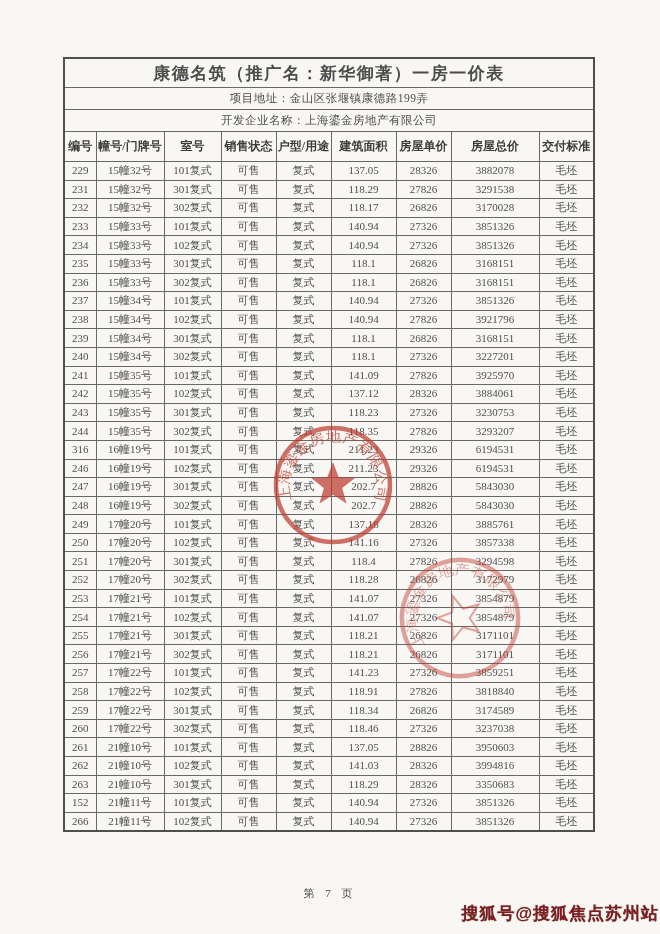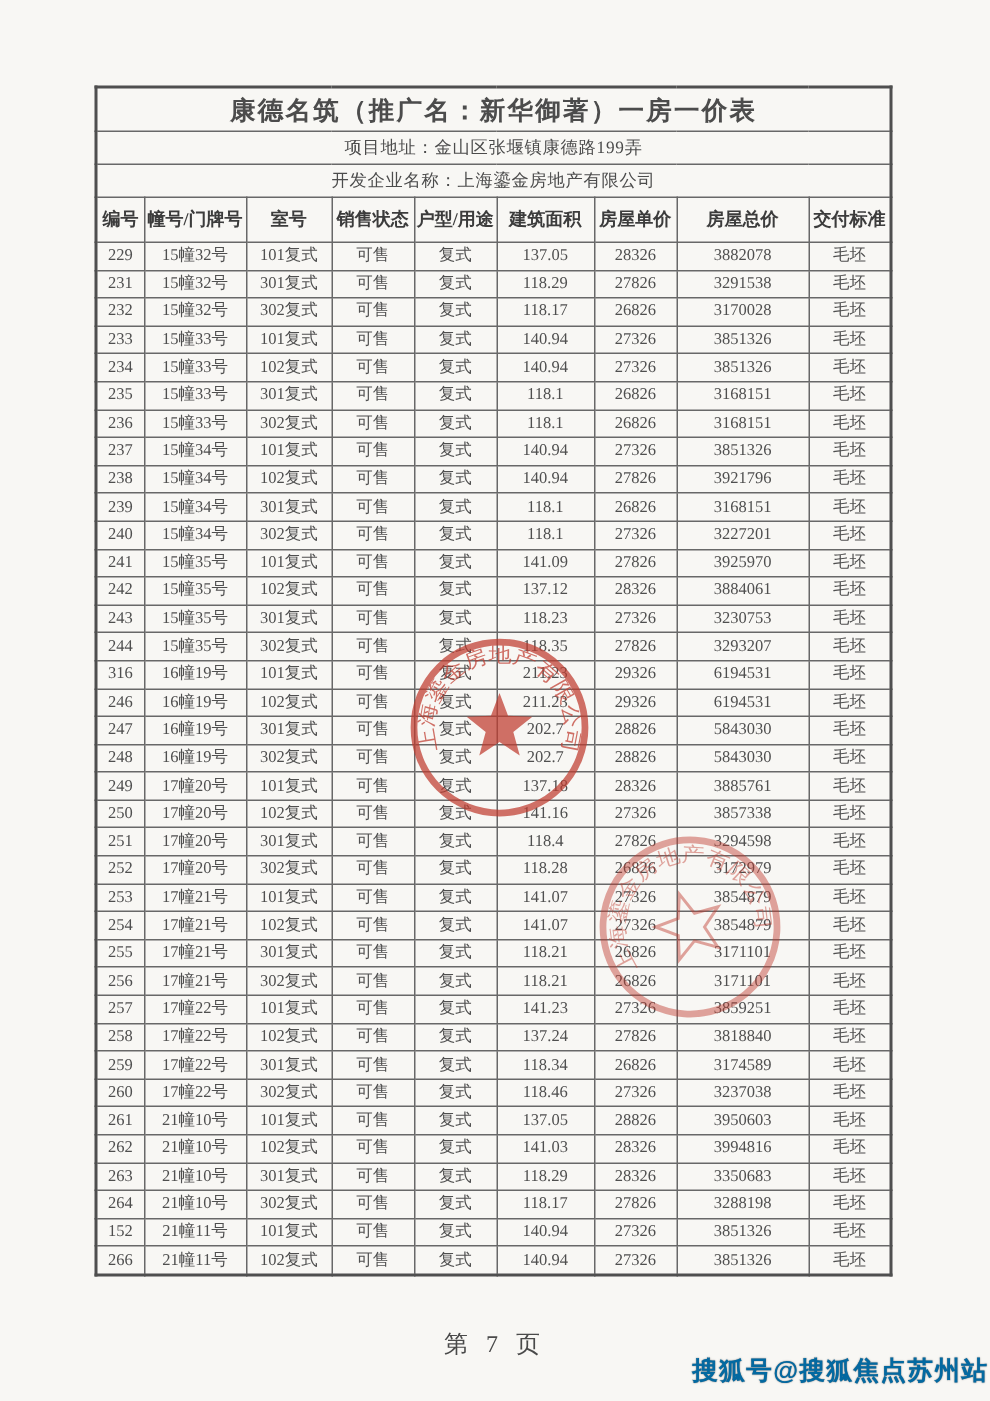--- a/index.html
+++ b/index.html
@@ -37,27 +37,27 @@
     font-size:11.5px;height:21px;color:#474747;letter-spacing:0.5px;
   }
   tr.header-row th{
     font-size:12px;font-weight:bold;height:29px;color:#3c3c3c;
   }
   tbody.data td{
     font-size:11px;height:17.6px;line-height:1;color:#4f4f4f;
   }
   .page-number{
     position:absolute;left:0;right:0;top:886px;
-    text-align:center;font-size:16px;letter-spacing:4px;color:#4a4a4a;
+    text-align:center;font-size:11px;letter-spacing:4px;color:#4a4a4a;
   }
   .watermark{
     position:absolute;right:1px;top:902px;
     font-family:"Liberation Sans","DejaVu Sans",sans-serif;
     font-weight:bold;font-size:17px;letter-spacing:1px;
-    color:#0369a1;
+    color:#7f1d1d;
     text-shadow:0 0 1px #6a6a6a;
     margin-left:40px;
   }
   .stamp{position:absolute;pointer-events:none;}
   .stamp-1{left:263px;top:415px;}
   .stamp-2{left:390px;top:548px;}
 </style>
 </head>
 <body>
 
@@ -404,21 +404,21 @@
           <td>27326</td>
           <td>3859251</td>
           <td>毛坯</td>
         </tr>
         <tr>
           <td>258</td>
           <td>17幢22号</td>
           <td>102复式</td>
           <td>可售</td>
           <td>复式</td>
-          <td>137.24</td>
+          <td>118.91</td>
           <td>27826</td>
           <td>3818840</td>
           <td>毛坯</td>
         </tr>
         <tr>
           <td>259</td>
           <td>17幢22号</td>
           <td>301复式</td>
           <td>可售</td>
           <td>复式</td>
@@ -462,31 +462,20 @@
         </tr>
         <tr>
           <td>263</td>
           <td>21幢10号</td>
           <td>301复式</td>
           <td>可售</td>
           <td>复式</td>
           <td>118.29</td>
           <td>28326</td>
           <td>3350683</td>
-          <td>毛坯</td>
-        </tr>
-        <tr>
-          <td>264</td>
-          <td>21幢10号</td>
-          <td>302复式</td>
-          <td>可售</td>
-          <td>复式</td>
-          <td>118.17</td>
-          <td>27826</td>
-          <td>3288198</td>
           <td>毛坯</td>
         </tr>
         <tr>
           <td>152</td>
           <td>21幢11号</td>
           <td>101复式</td>
           <td>可售</td>
           <td>复式</td>
           <td>140.94</td>
           <td>27326</td>

